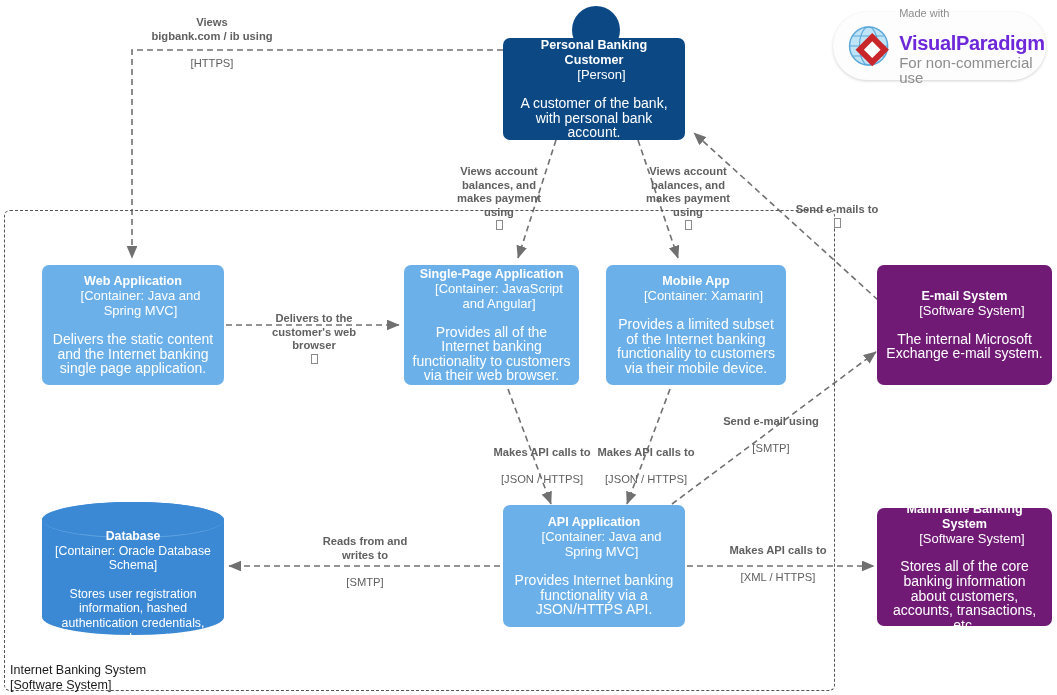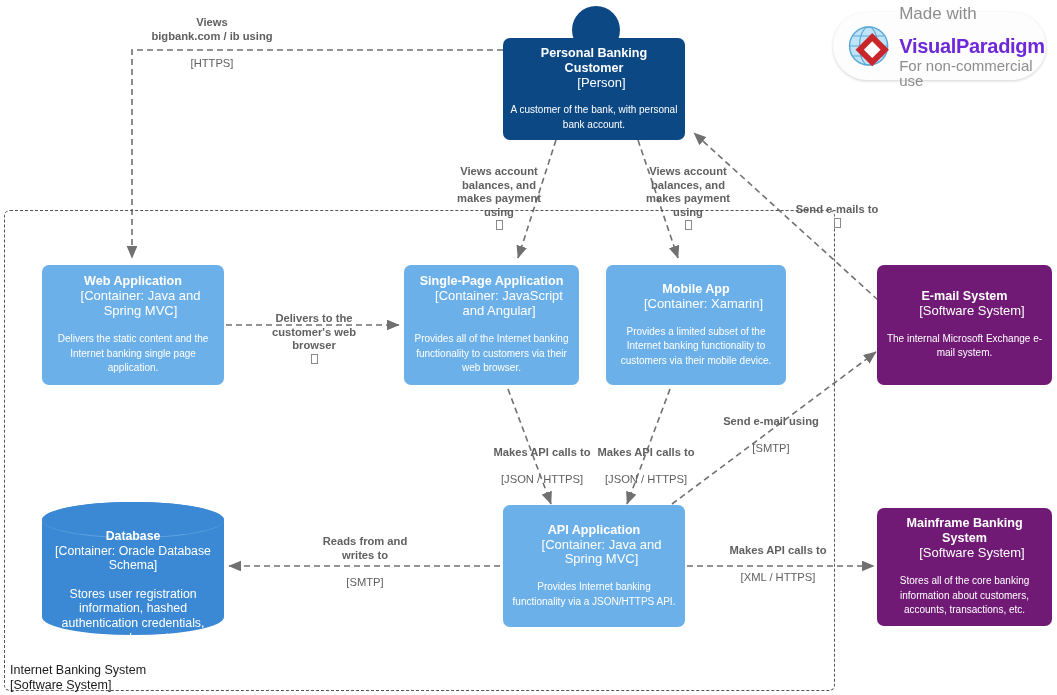--- a/index.html
+++ b/index.html
@@ -59,21 +59,21 @@
     font-weight: bold;
     font-size: 12.6px;
     line-height: 15px;
   }
   .node .n-tech {
     font-size: 13px;
     line-height: 14.8px;
     padding-left: 15px;
   }
   .node .n-desc {
-    font-size: 10px;
+    font-size: 14px;
     line-height: 14.6px;
     margin-top: 13px;
   }
   .node.person { background: #0b4884; }
   .node.container { background: #6cb0ea; }
   .node.extsys { background: #701a75; }
 
   .person-head {
     position: absolute;
     background: #0b4884;
@@ -143,21 +143,21 @@
     display: flex;
     align-items: center;
     padding-left: 12px;
     box-sizing: border-box;
   }
   .wm-text {
     margin-left: 7px;
     line-height: 1;
   }
   .wm-made {
-    font-size: 17px;
+    font-size: 11px;
     color: #8d8d8d;
     display: block;
     margin-bottom: 14px;
   }
   .wm-vp {
     font-size: 20px;
     font-weight: bold;
     color: #6d28d9;
     display: block;
     letter-spacing: -0.3px;

